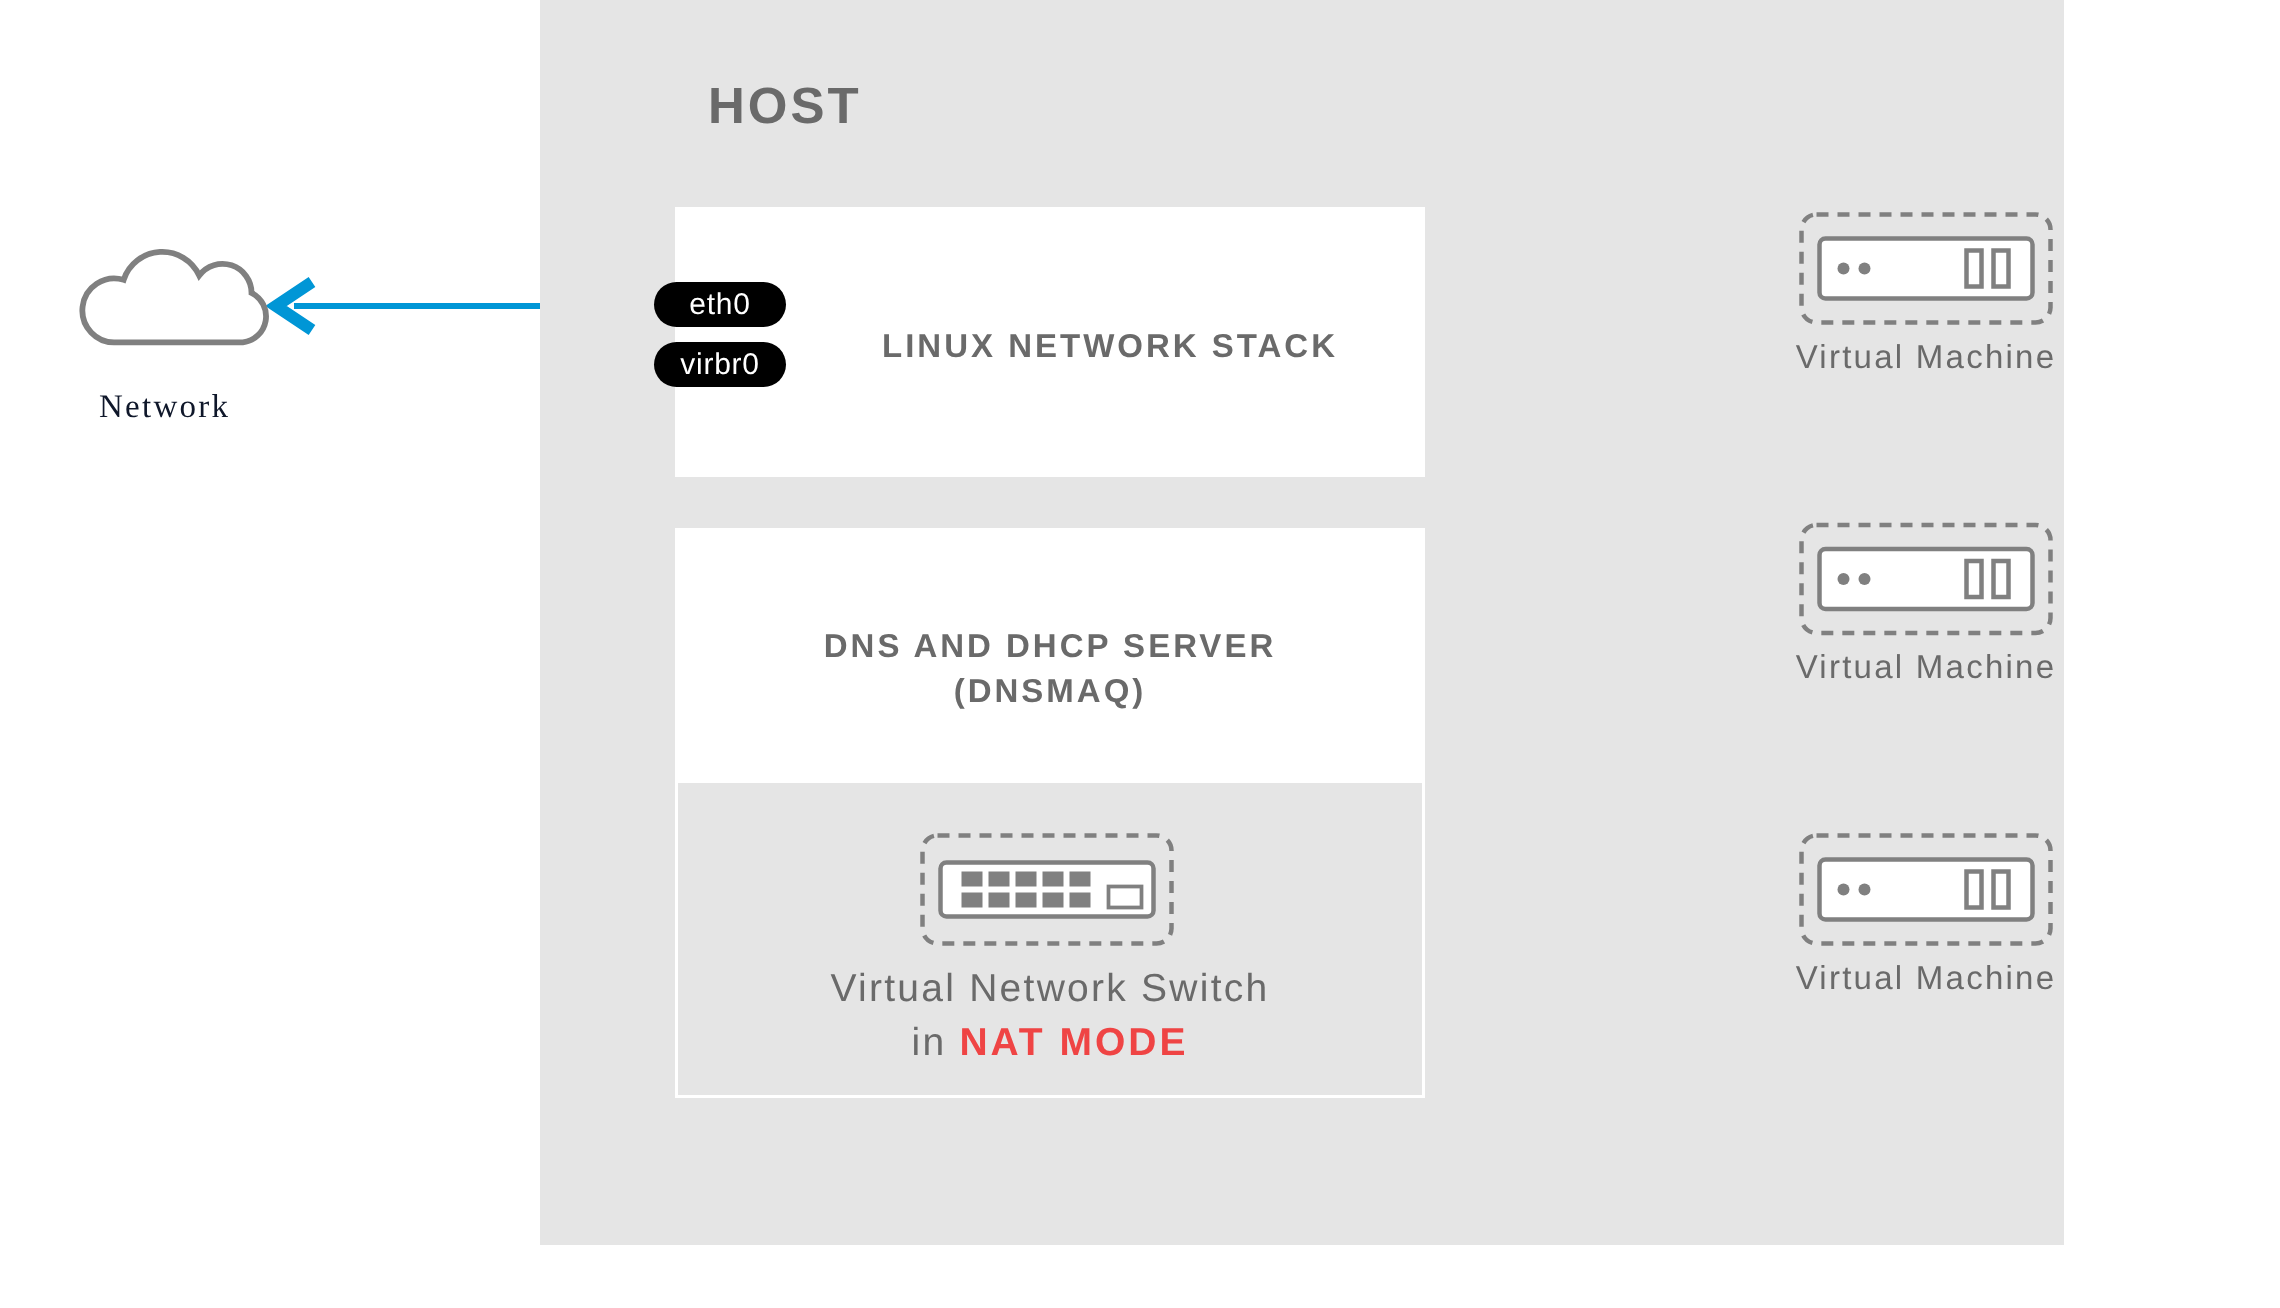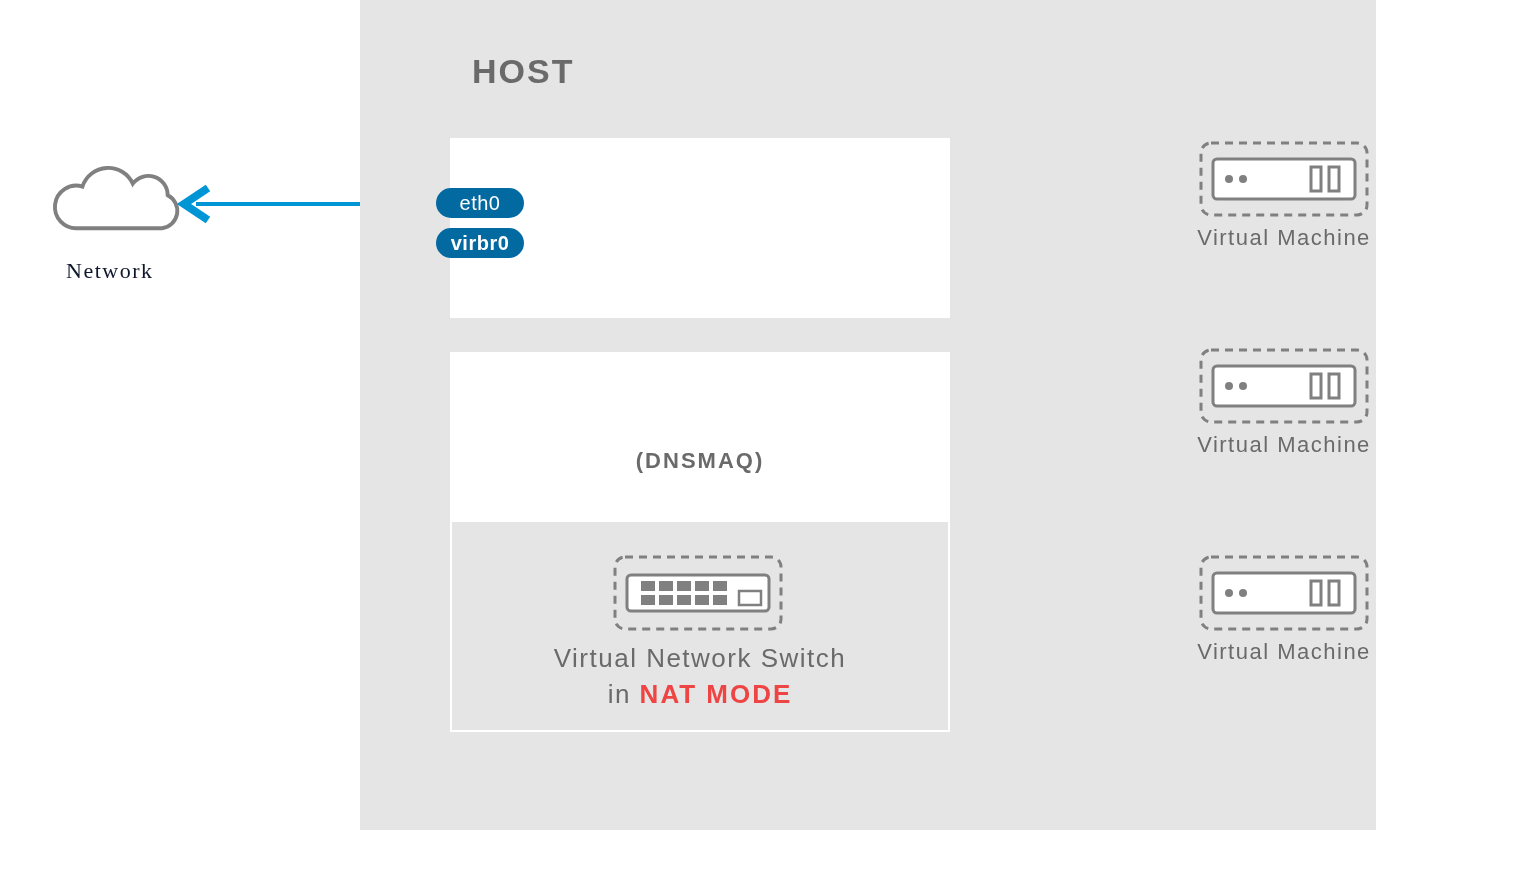--- a/index.html
+++ b/index.html
@@ -61,30 +61,30 @@
     height: 180px;
     background: #ffffff;
     border: 2px solid #ffffff;
     box-sizing: border-box;
   }
   .tag {
     position: absolute;
     left: 436px;
     height: 30px;
     width: 88px;
-    background: #0369a1;
+    background: #000000;
     color: #ffffff;
     font-size: 20px;
     border-radius: 15px;
     text-align: center;
     line-height: 30px;
     letter-spacing: 0.5px;
   }
   .tag-eth0 { top: 188px; }
-  .tag-virbr0 { top: 228px; font-weight: bold; }
+  .tag-virbr0 { top: 228px; }
   .linux-label {
     position: absolute;
     left: 550px;
     top: 218px;
     width: 380px;
     text-align: center;
     font-size: 22px;
     font-weight: 700;
     color: #6a6a6a;
     letter-spacing: 2px;
@@ -210,25 +210,26 @@
   <div class="cloud">
     <svg viewBox="0 0 160 80" width="155" height="80">
       <path d="M45,65 a22,22 0 1,1 5,-43 a28,28 0 0,1 52,-3 a20,20 0 0,1 36,12 a18,18 0 0,1 -6,34 Z" fill="none" stroke="#808080" stroke-width="4"></path>
     </svg>
   </div>
   <div class="network-label">Network</div>
 
   <div class="linux-panel"></div>
   <div class="tag tag-eth0">eth0</div>
   <div class="tag tag-virbr0">virbr0</div>
+  <div class="linux-label">LINUX NETWORK STACK</div>
 
   <div class="dns-panel"></div>
   <div class="dns-switch-outer"></div>
   <div class="dns-label">
-    <br>
+    <span>DNS AND DHCP SERVER</span><br>
     <span>(DNSMAQ)</span>
   </div>
 
   <div class="switch-icon-wrapper">
     <svg viewBox="0 0 170 76" width="170" height="76">
       <rect x="2" y="2" width="166" height="72" rx="10" ry="10" fill="none" stroke="#808080" stroke-width="3" stroke-dasharray="8 6"></rect>
       <rect x="14" y="20" width="142" height="36" rx="4" ry="4" fill="#ffffff" stroke="#808080" stroke-width="3"></rect>
 
       <g fill="#808080">
         <rect x="28" y="26" width="14" height="10"></rect>

